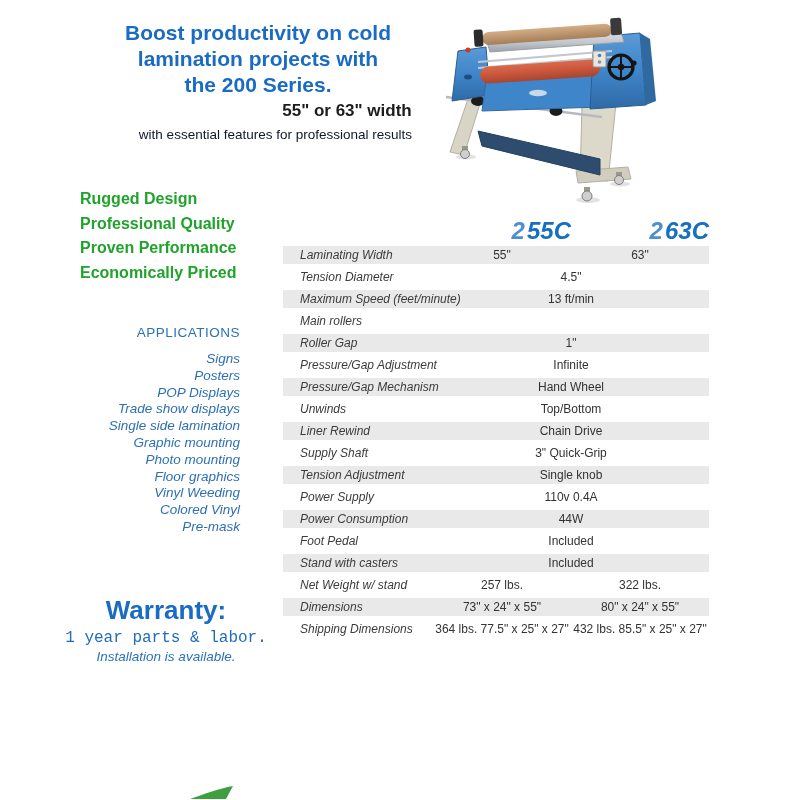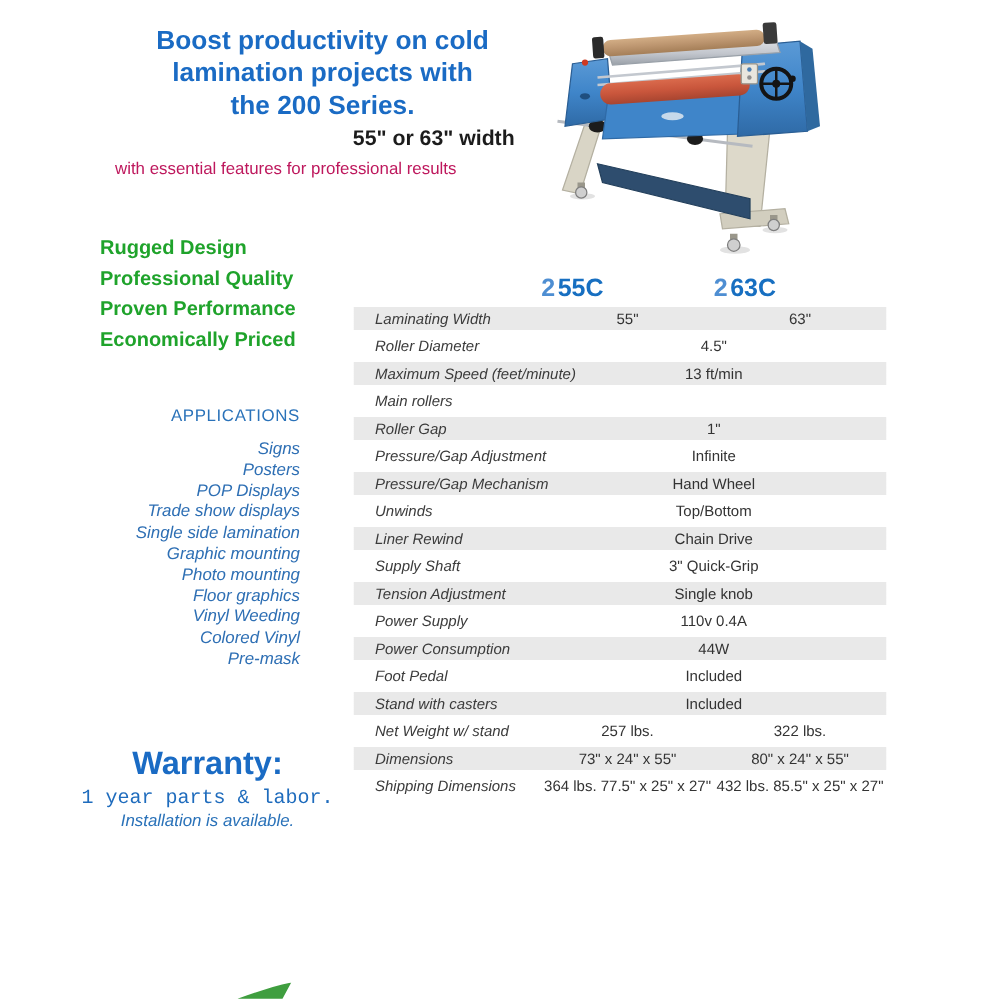--- a/index.html
+++ b/index.html
@@ -10,43 +10,43 @@
   
   .title{
     position:absolute;left:78px;top:20px;width:360px;text-align:center;
     font-size:21px;line-height:26px;font-weight:bold;color:#1a6bc4;
   }
   .subtitle{
     position:absolute;left:247px;top:101px;width:200px;text-align:center;
     font-size:17px;font-weight:bold;color:#1c1c1c;
   }
   .tagline{
-    position:absolute;left:92px;top:127px;width:320px;text-align:left;
-    font-size:13.5px;color:#be185d;
+    position:absolute;left:92px;top:127px;width:320px;text-align:right;
+    font-size:13.5px;color:#0f172a;
   }
   
   .features{
     position:absolute;left:80px;top:187px;
     font-size:16px;line-height:24.7px;font-weight:bold;color:#1fa32b;
   }
   .apps{position:absolute;left:40px;top:325px;width:200px;text-align:right;}
   .apps-heading{
     font-size:13.5px;color:#2a72b9;letter-spacing:0.5px;margin-bottom:11px;
   }
   .apps-list{font-size:13.5px;line-height:16.8px;font-style:italic;color:#2e6fb4;}
   .warranty{position:absolute;left:61px;top:595px;width:210px;text-align:center;color:#1a6bc4;}
   .warranty-heading{font-size:26px;font-weight:bold;}
   .warranty-line1{font-size:16px;margin-top:3px;color:#1f6cbd;font-family:Liberation Mono, monospace;}
   .warranty-line2{font-size:13.5px;font-style:italic;margin-top:2px;color:#2a72b9;}
   
   .spec-table{position:absolute;left:283px;top:218px;width:426px;}
   .thead{display:flex;height:26px;align-items:center;}
   .thead .spacer{width:150px;}
   .model{
-    flex:1;text-align:left;font-size:20px;font-weight:bold;color:#176fc1;
+    flex:1;text-align:right;font-size:24px;font-weight:bold;color:#176fc1;font-style:italic;
   }
   .model::first-letter{color:#4e8ed2;letter-spacing:2px;}
   .srow{display:flex;height:22px;align-items:center;font-size:12px;}
   .srow.shaded{background:linear-gradient(#ffffff 0px,#ffffff 2px,#e9e9e9 2px,#e9e9e9 20px,#ffffff 20px,#ffffff 22px);justify-content:space-between;}
   .lbl{
     width:150px;box-sizing:border-box;padding-left:17px;
     font-style:italic;color:#3b3b3b;white-space:nowrap;overflow:visible;
   }
   .vals{flex:1;display:flex;}
   .cell{width:50%;text-align:center;color:#333;white-space:nowrap;}
@@ -190,21 +190,21 @@
     </div>
     <div id="spec-rows">
         <div class="srow shaded">
           <div class="lbl">Laminating Width</div>
           <div class="vals">
             <div class="cell">55"</div>
             <div class="cell">63"</div>
           </div>
         </div>
         <div class="srow">
-          <div class="lbl">Roller Diameter</div>
+          <div class="lbl">Tension Diameter</div>
           <div class="vals">
             <div class="span-cell">4.5"</div>
           </div>
         </div>
         <div class="srow shaded">
           <div class="lbl">Maximum Speed (feet/minute)</div>
           <div class="vals">
             <div class="span-cell">13 ft/min</div>
           </div>
         </div>

